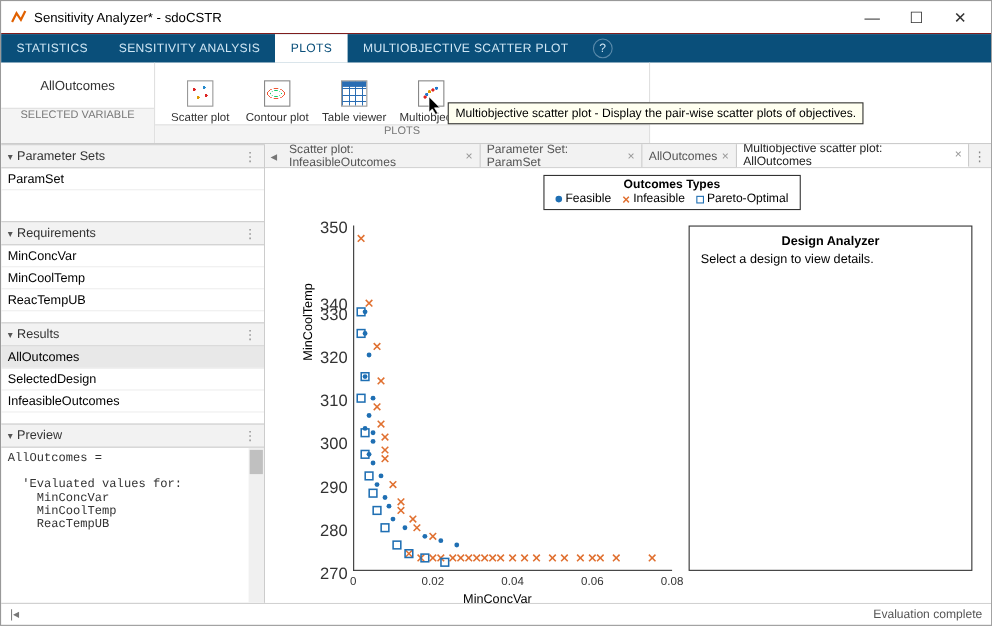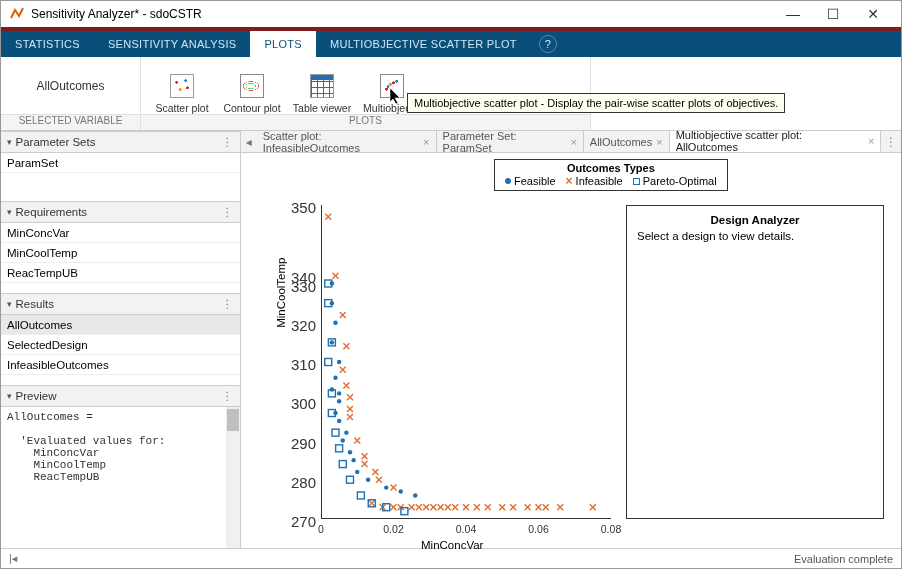--- a/index.html
+++ b/index.html
@@ -1,31 +1,31 @@
 <!DOCTYPE html>
 <html><head>
 <meta charset="utf-8">
 <style>
 * { box-sizing: border-box; margin: 0; padding: 0; font-family: "Segoe UI", Arial, sans-serif; }
 body { width: 902px; height: 569px; background: #fff; border: 1px solid #999; overflow: hidden; display: flex; flex-direction: column; font-size: 12px; }
 
-.titlebar { height: 30px; display: flex; align-items: center; padding: 0 8px; border-bottom: 4px solid #7f1d1d; }
+.titlebar { height: 30px; display: flex; align-items: center; padding: 0 8px; border-bottom: 1px solid #7f1d1d; }
 .titlebar .logo { width: 16px; height: 16px; margin-right: 6px; }
 .titlebar .title { flex: 1; font-size: 12px; }
 .titlebar .winbtn { width: 40px; height: 28px; display:flex; align-items:center; justify-content:center; font-size:14px; color:#333; }
 
 .tabstrip { height: 26px; background: #0a4f7a; display:flex; align-items:stretch; }
 .tabstrip .tab { padding: 0 14px; display:flex; align-items:center; color:#cfe6f4; font-size:11px; letter-spacing:0.3px; }
 .tabstrip .tab.active { background:#fff; color:#0a4f7a; }
 .tabstrip .help { margin-left:auto; width:26px; display:flex; align-items:center; justify-content:center; color:#cfe6f4; border:1px solid #5a8aaa; border-radius:50%; width:18px; height:18px; margin:4px 8px; font-size:11px;}
 
 .toolstrip { height: 74px; background:#fff; border-bottom:1px solid #ccc; display:flex; position:relative; }
 .toolstrip .section { display:flex; flex-direction:column; border-right:1px solid #e0e0e0; }
 .toolstrip .section .body { flex:1; display:flex; align-items:center; }
-.toolstrip .section .label { height:16px; text-align:center; font-size:10px; color:#777; background:#f4f4f4; border-top:1px solid #e0e0e0;}
+.toolstrip .section .label { height:32px; text-align:center; font-size:10px; color:#777; background:#f4f4f4; border-top:1px solid #e0e0e0;}
 .toolstrip .selvar { width:140px; }
 .toolstrip .selvar .body { justify-content:center; font-size:12px; color:#333; }
 .toolstrip .plots { width:450px; }
 .toolstrip .plots .body { padding:0 6px; }
 .toolbtn { width:70px; height:56px; display:flex; flex-direction:column; align-items:center; justify-content:flex-end; font-size:10.5px; color:#333; text-align:center; gap:4px; }
 .toolbtn .ico { width:24px; height:24px; border:1px solid #999; background:#fff; }
 .toolbtn .ico.scatter { background:linear-gradient(#fff,#fff); position:relative;}
 .toolbtn .ico.scatter::after{content:"";position:absolute;inset:2px;background:
  radial-gradient(circle at 20% 30%, #d22 1.2px, transparent 1.5px),
  radial-gradient(circle at 70% 20%, #28c 1.2px, transparent 1.5px),

